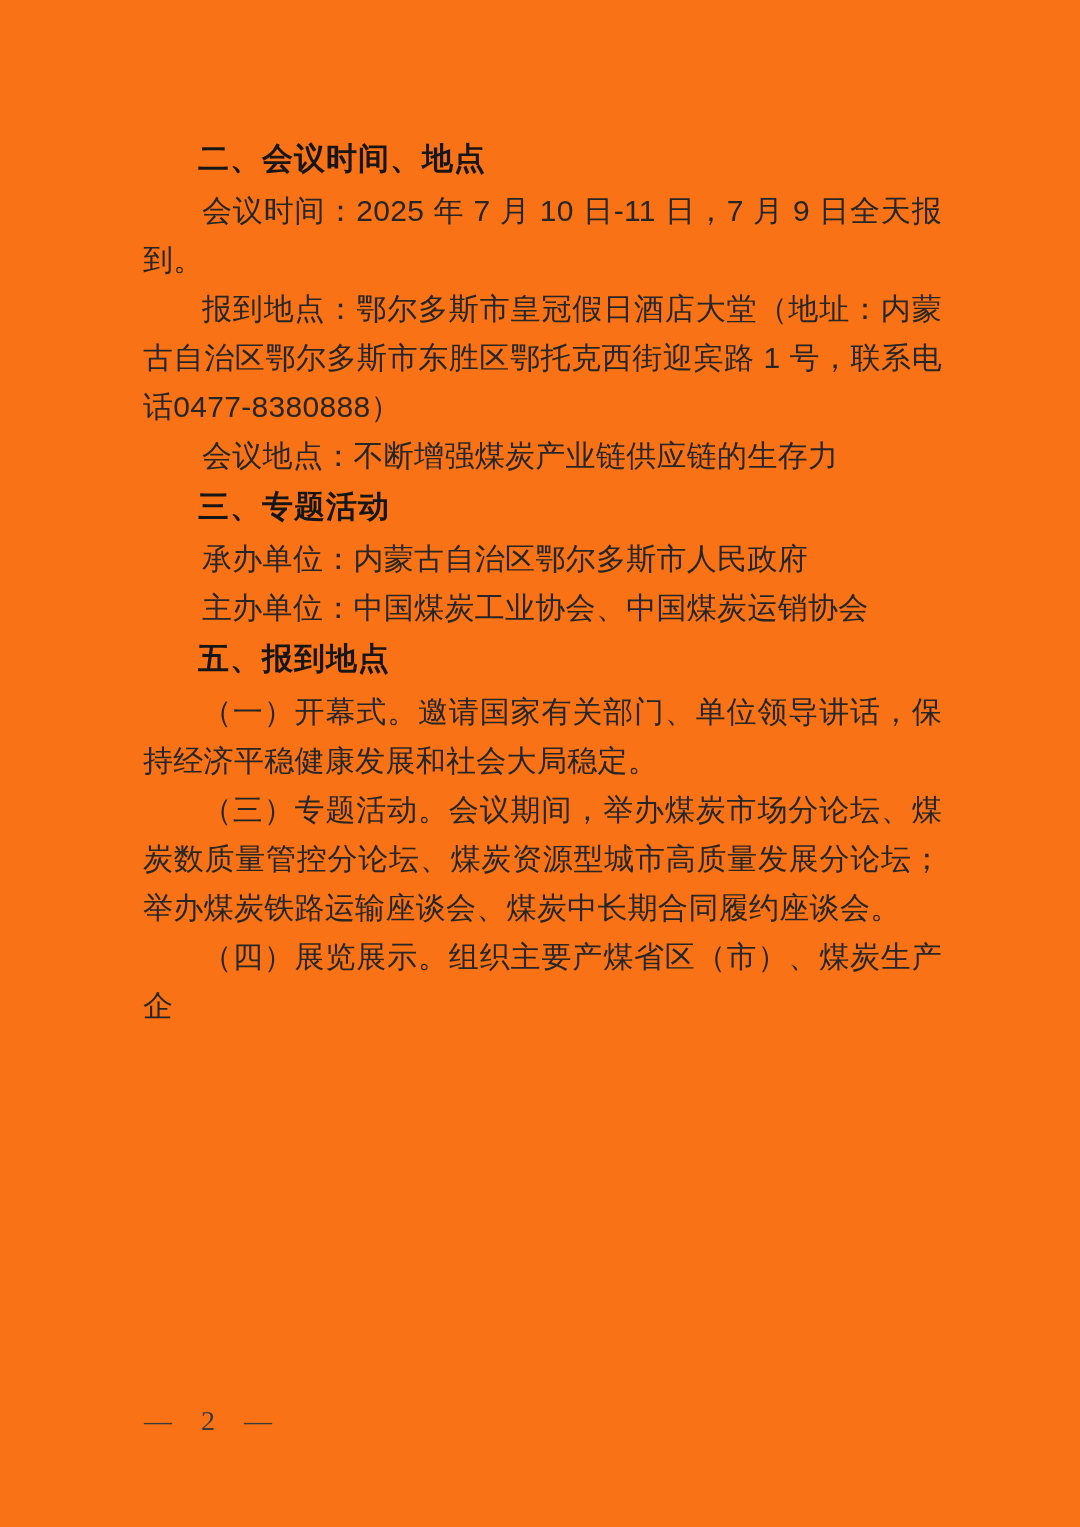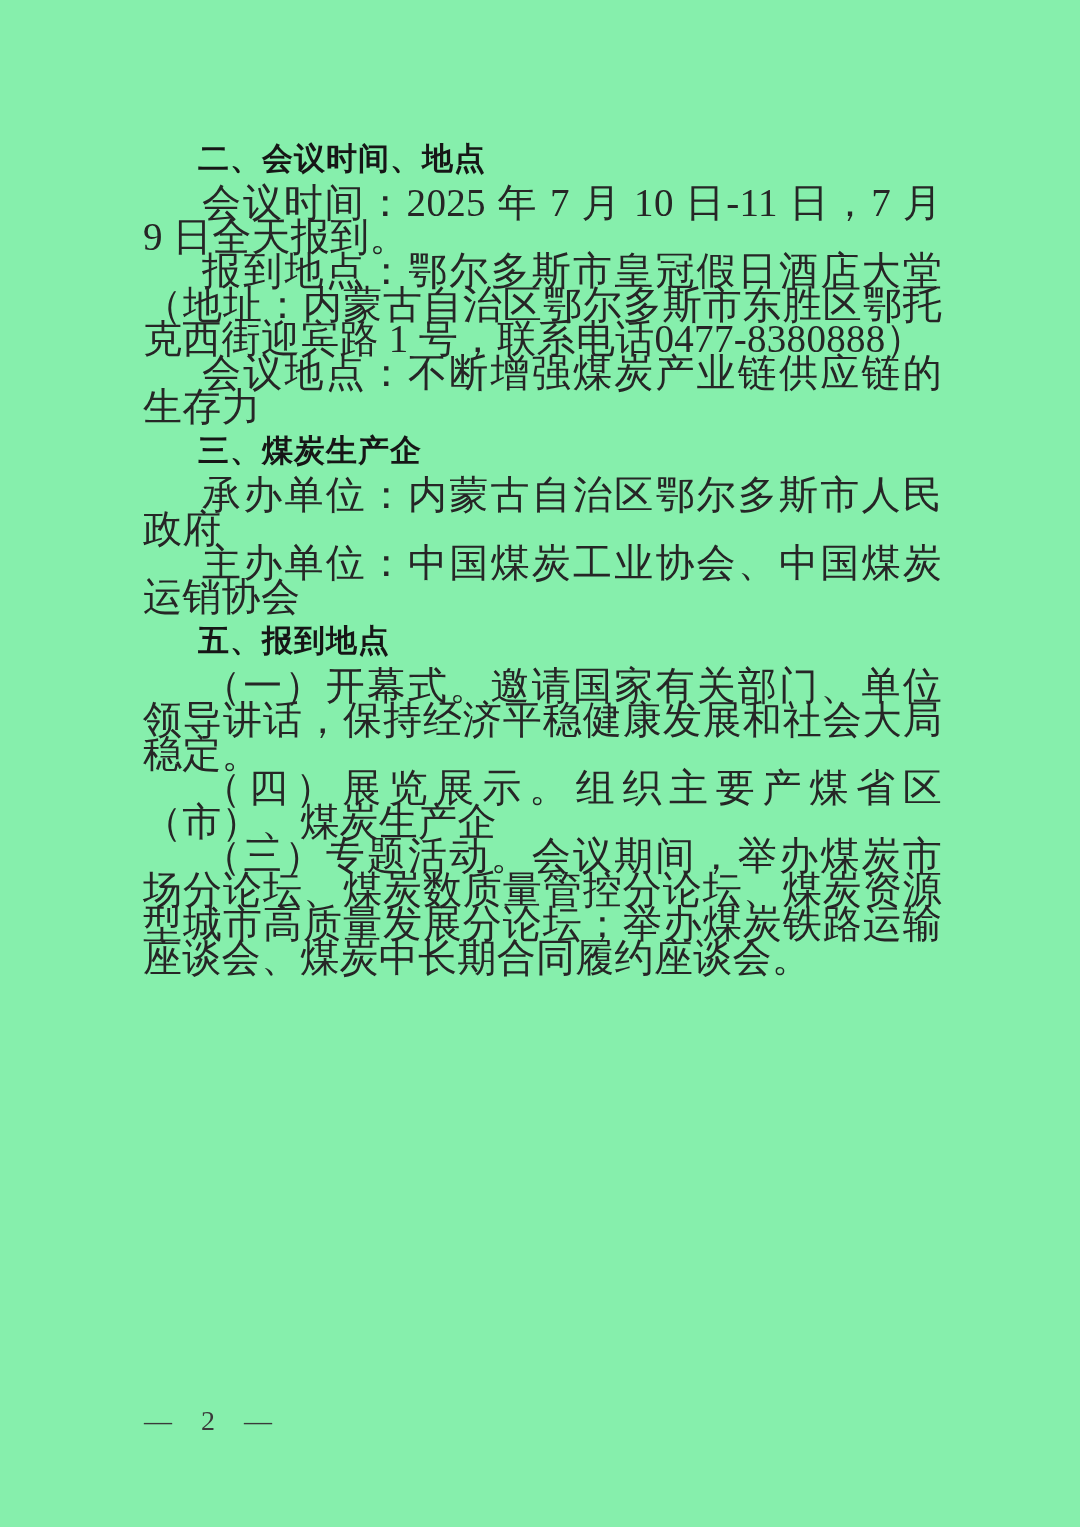--- a/index.html
+++ b/index.html
@@ -7,32 +7,32 @@
   body {
     background: #fdfdfd;
     font-family: "Liberation Serif", "DejaVu Serif", serif;
     color: #262626;
     overflow: hidden;
   }
   .page {
     position: relative;
     width: 1080px;
     height: 1527px;
-    background: #86efac;
+    background: #f97316;
   }
   .doc-content {
     position: absolute;
     left: 143px;
     top: 132px;
     width: 799px;
   }
   .para {
-    font-family: Liberation Serif, serif;
-    font-size: 39px;
-    line-height: 34px;
+    font-family: Liberation Sans, sans-serif;
+    font-size: 30px;
+    line-height: 49px;
     text-align: justify;
     text-justify: inter-character;
     text-indent: 59px;
     letter-spacing: 0.3px;
     color: #262626;
     word-break: normal;
   }
   .heading {
     font-family: "Liberation Sans", "DejaVu Sans", sans-serif;
     font-weight: 700;
@@ -57,22 +57,22 @@
 </style>
 </head>
 <body>
 
 <div class="page">
   <div class="doc-content">
     <div class="heading">二、会议时间、地点</div>
     <div class="para">会议时间：2025 年 7 月 10 日-11 日，7 月 9 日全天报到。</div>
     <div class="para">报到地点：鄂尔多斯市皇冠假日酒店大堂（地址：内蒙古自治区鄂尔多斯市东胜区鄂托克西街迎宾路 1 号，联系电话0477-8380888）</div>
     <div class="para">会议地点：不断增强煤炭产业链供应链的生存力</div>
-    <div class="heading">三、煤炭生产企</div>
+    <div class="heading">三、专题活动</div>
     <div class="para">承办单位：内蒙古自治区鄂尔多斯市人民政府</div>
     <div class="para">主办单位：中国煤炭工业协会、中国煤炭运销协会</div>
     <div class="heading">五、报到地点</div>
     <div class="para">（一）开幕式。邀请国家有关部门、单位领导讲话，保持经济平稳健康发展和社会大局稳定。</div>
+    <div class="para">（三）专题活动。会议期间，举办煤炭市场分论坛、煤炭数质量管控分论坛、煤炭资源型城市高质量发展分论坛；举办煤炭铁路运输座谈会、煤炭中长期合同履约座谈会。</div>
     <div class="para">（四）展览展示。组织主要产煤省区（市）、煤炭生产企</div>
-    <div class="para">（三）专题活动。会议期间，举办煤炭市场分论坛、煤炭数质量管控分论坛、煤炭资源型城市高质量发展分论坛；举办煤炭铁路运输座谈会、煤炭中长期合同履约座谈会。</div>
   </div>
   <div class="page-footer">— 2 —</div>
 </div>
 
 </body></html>

